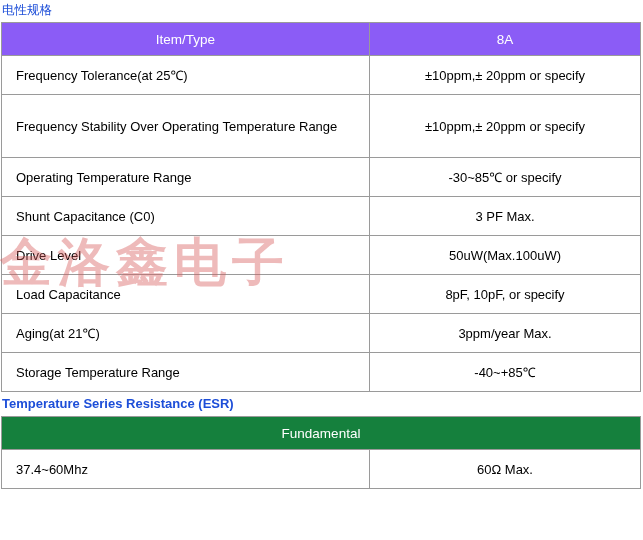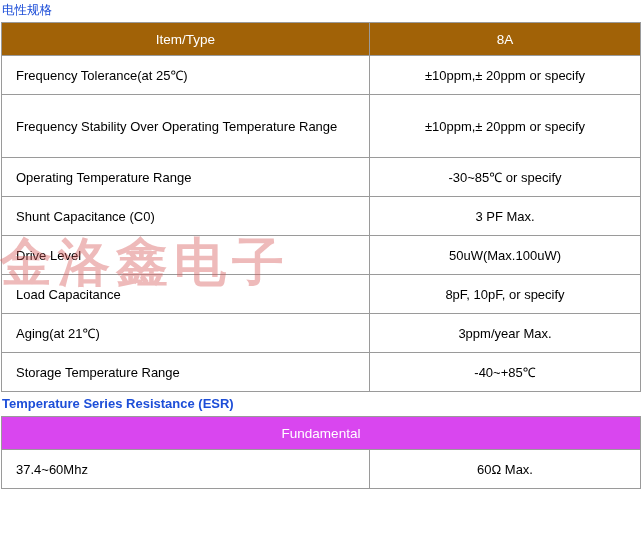--- a/index.html
+++ b/index.html
@@ -38,21 +38,21 @@
     border-collapse: collapse;
     width: 639px;
     margin: 0 1px;
     table-layout: fixed;
   }
   table td, table th {
     border: 1px solid #9a9a9a;
     padding: 0;
   }
   .hdr th {
-    background: #a16207;
+    background: #8b5cf6;
     color: #ffffff;
     font-weight: normal;
     font-size: 13.5px;
     text-align: center;
     height: 32px;
     vertical-align: middle;
   }
   .col-item { width: 368px; }
   .col-val  { width: 271px; }
   td.item {
@@ -65,21 +65,21 @@
   }
   td.val {
     padding: 8px 6px;
     text-align: center;
     vertical-align: middle;
     font-size: 13px;
     line-height: 21px;
   }
   tr.tall td { height: 46px; }
   .esr-hdr th {
-    background: #d946ef;
+    background: #15803d;
     color: #ffffff;
     font-weight: normal;
     font-size: 13.5px;
     text-align: center;
     height: 32px;
   }
   .watermark {
     position: absolute;
     left: 0;
     top: 228px;

